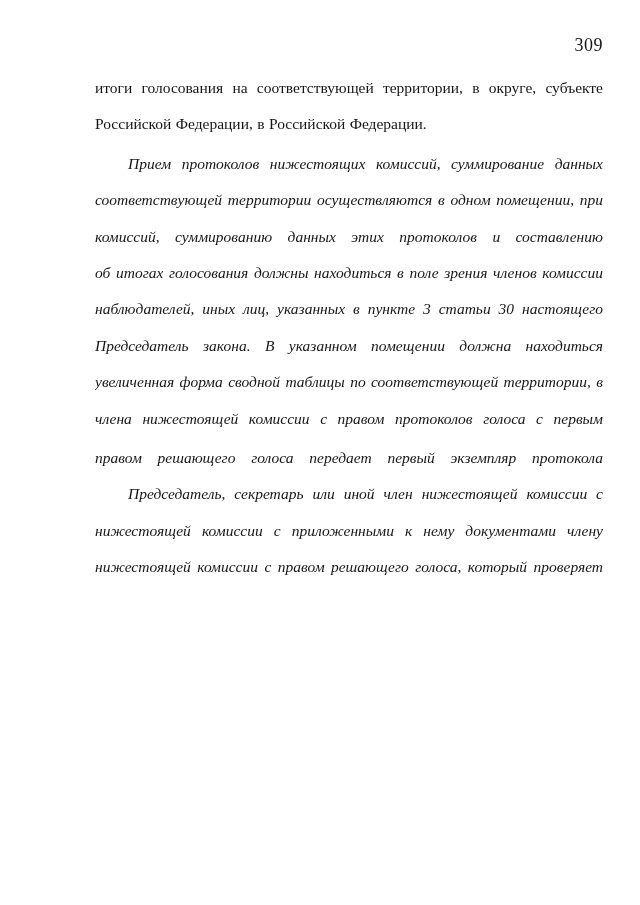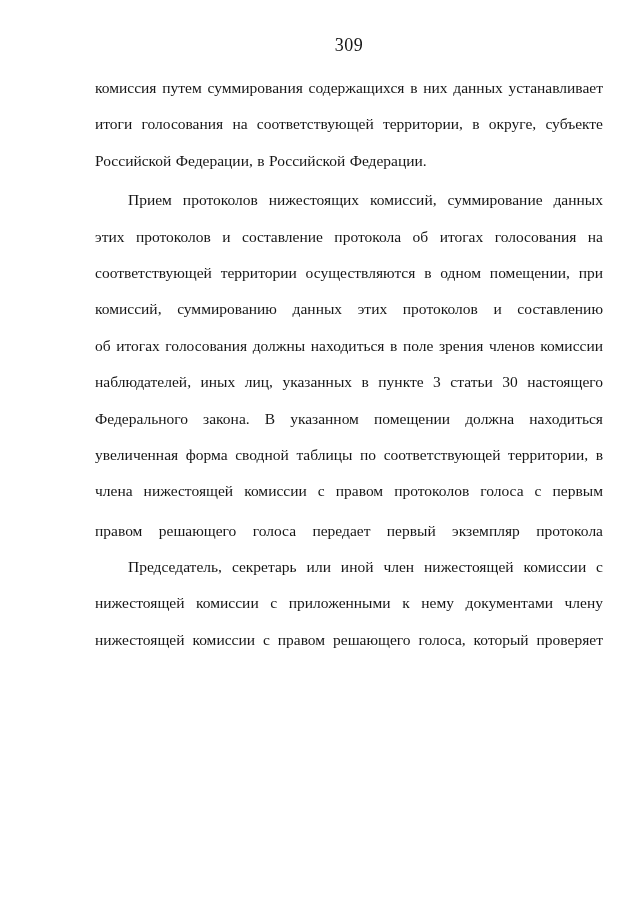--- a/index.html
+++ b/index.html
@@ -14,38 +14,39 @@
     background: #ffffff;
     font-family: "Liberation Serif", serif;
     color: #161616;
     overflow: hidden;
   }
   .page-number {
     position: absolute;
     top: 34px;
     left: 95px;
     width: 508px;
-    text-align: center;
+    text-align: right;
     font-size: 18px;
     line-height: 22px;
     letter-spacing: 0.5px;
   }
   .text-block {
     position: absolute;
     top: 70px;
     left: 95px;
     width: 508px;
     font-size: 15.5px;
   }
   .paragraph {
     margin: 0;
     padding: 0;
   }
   .paragraph + .paragraph {
     margin-top: 3px;
+    font-style: italic;
   }
   .line {
     height: 36.4px;
     line-height: 36.4px;
     overflow: hidden;
     word-spacing: 0.5px;
   }
   .line.justify {
     text-align: justify;
     text-align-last: justify;
@@ -54,32 +55,30 @@
     text-indent: 33px;
   }
 </style>
 </head>
 <body>
 
 <div class="page">
   <div class="page-number">309</div>
   <div class="text-block" id="text-block">
       <div class="paragraph">
-        <div class="line justify">комиссия путем суммирования содержащихся в них данных устанавливает</div>
         <div class="line justify">итоги голосования на соответствующей территории, в округе, субъекте</div>
         <div class="line">Российской Федерации, в Российской Федерации.</div>
       </div>
       <div class="paragraph">
         <div class="line justify first-line">Прием протоколов нижестоящих комиссий, суммирование данных</div>
-        <div class="line justify">этих протоколов и составление протокола об итогах голосования на</div>
         <div class="line justify">соответствующей территории осуществляются в одном помещении, при этом</div>
         <div class="line justify">комиссий, суммированию данных этих протоколов и составлению протокола</div>
         <div class="line justify">об итогах голосования должны находиться в поле зрения членов комиссии и</div>
         <div class="line justify">наблюдателей, иных лиц, указанных в пункте 3 статьи 30 настоящего</div>
-        <div class="line justify">Федерального закона. В указанном помещении должна находиться</div>
+        <div class="line justify">Председатель закона. В указанном помещении должна находиться</div>
         <div class="line justify">увеличенная форма сводной таблицы по соответствующей территории, в</div>
         <div class="line justify">члена нижестоящей комиссии с правом протоколов голоса с первым</div>
       </div>
       <div class="paragraph">
         <div class="line justify">правом решающего голоса передает первый экземпляр протокола</div>
         <div class="line justify first-line">Председатель, секретарь или иной член нижестоящей комиссии с</div>
         <div class="line justify">нижестоящей комиссии с приложенными к нему документами члену</div>
         <div class="line justify">нижестоящей комиссии с правом решающего голоса, который проверяет</div>
       </div>
     </div>

